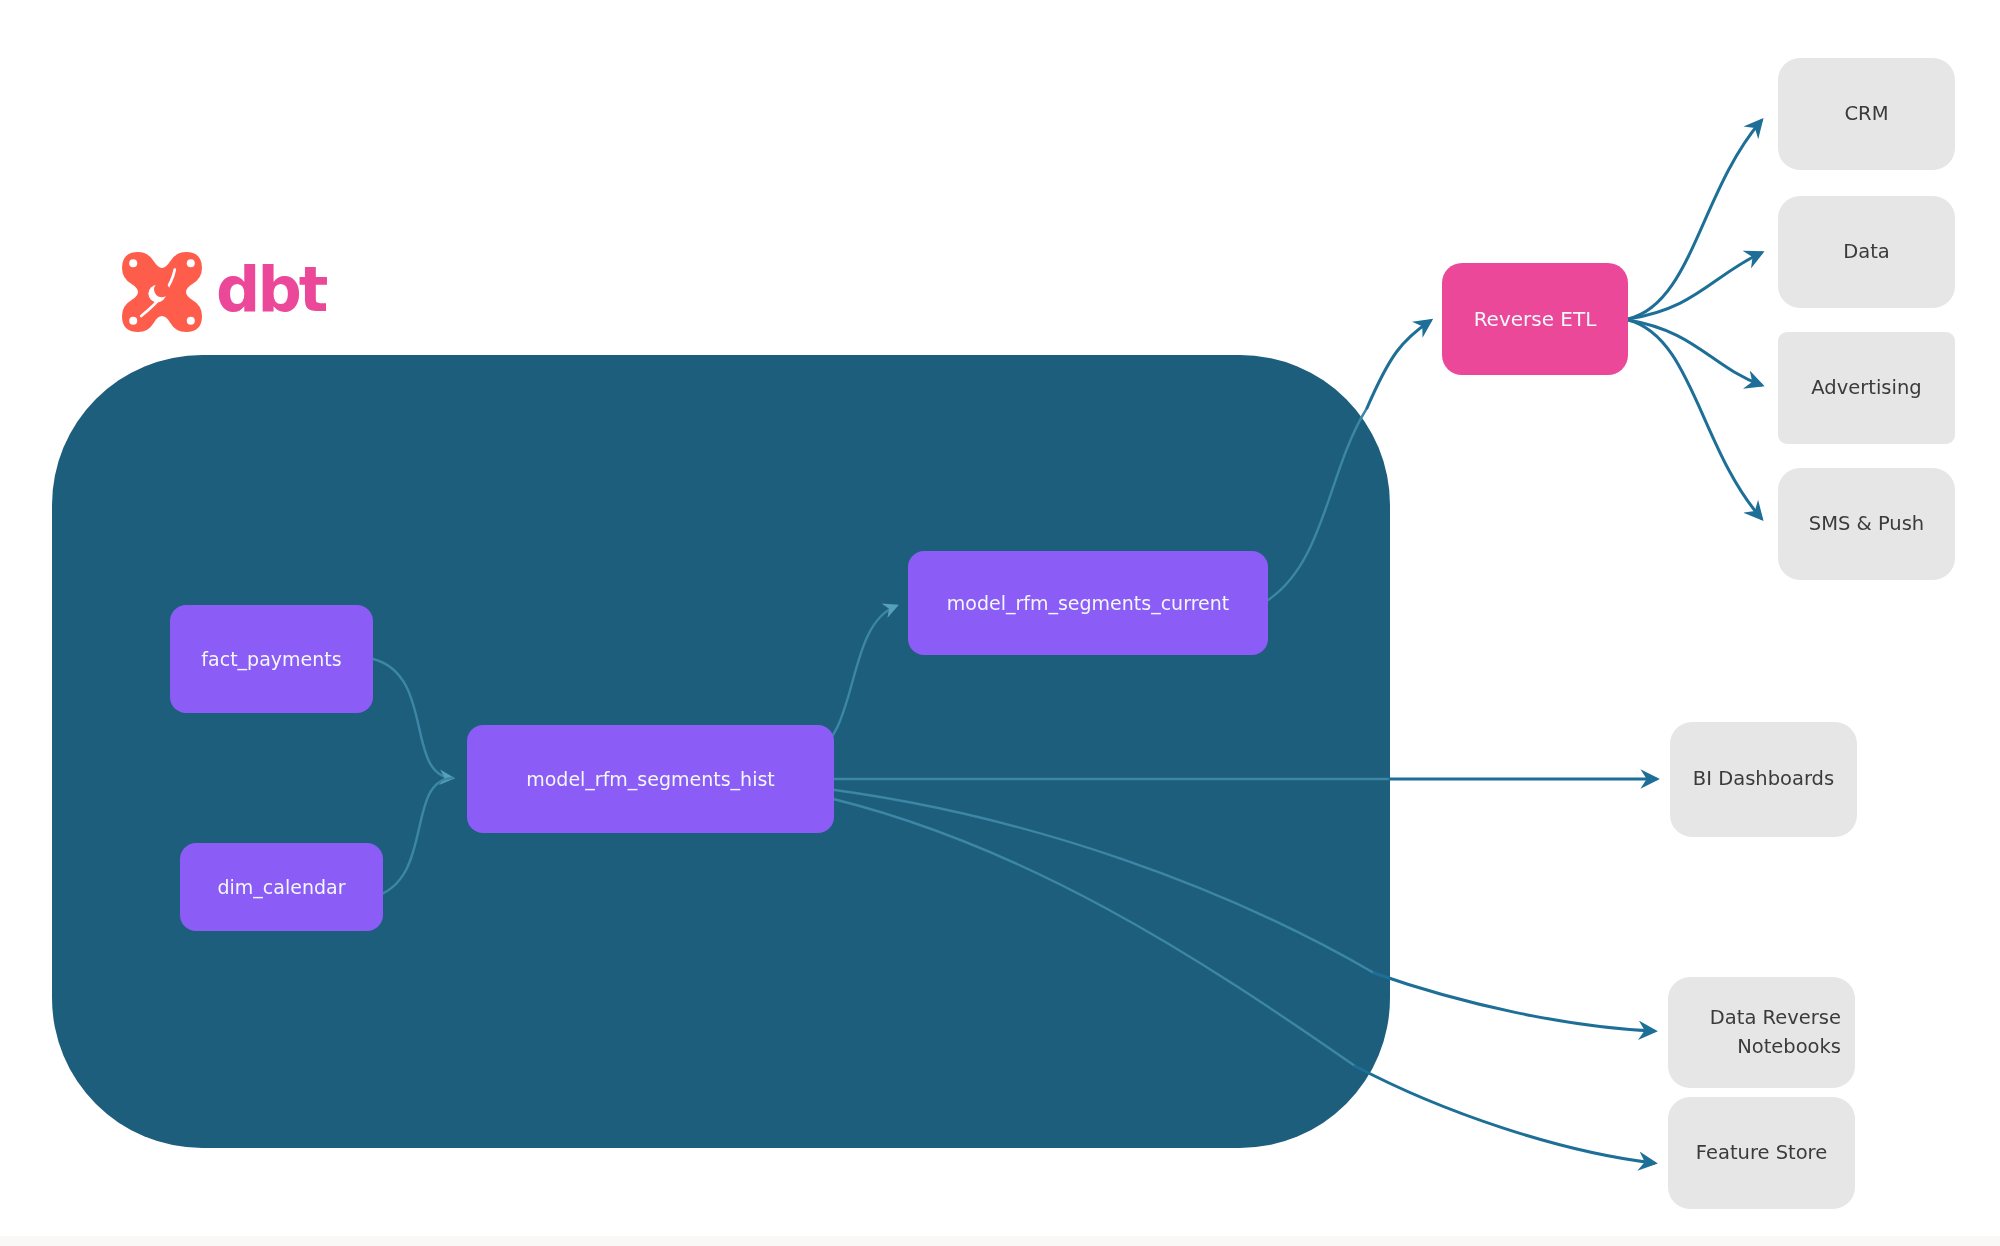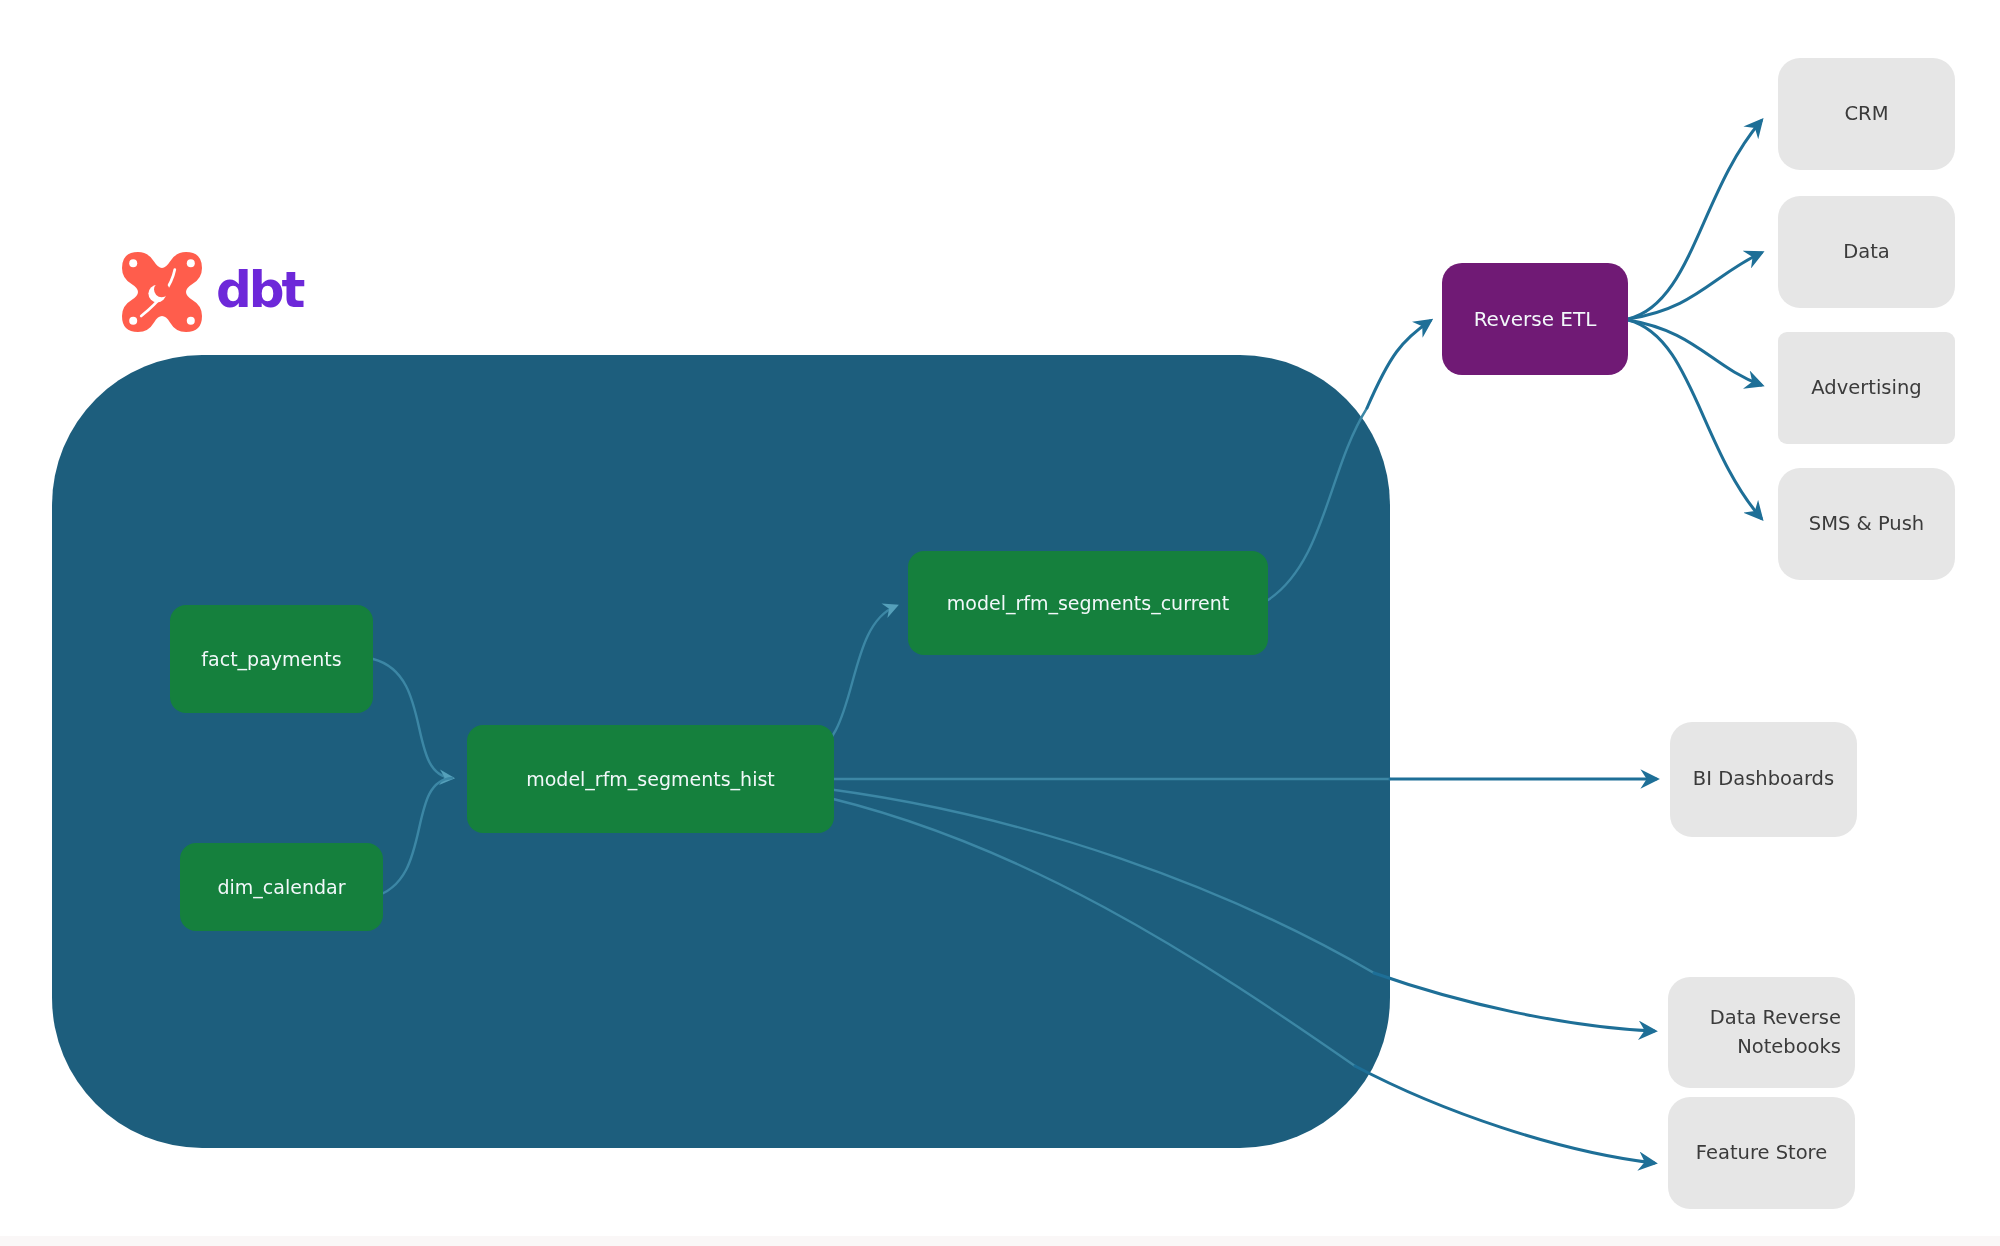--- a/index.html
+++ b/index.html
@@ -11,26 +11,26 @@
   .warehouse{
     position:absolute;left:52px;top:355px;width:1338px;height:793px;
     background:#1d5e7d;border-radius:150px;z-index:1;
   }
   .edge-layer{position:absolute;left:0;top:0;z-index:2;pointer-events:none;}
   
   .node{
     position:absolute;display:flex;align-items:center;justify-content:center;
     text-align:right;z-index:3;box-sizing:border-box;padding:0 14px;
   }
-  .node--model{background:#15803d;color:#f2f8fa;border-radius:16px;font-size:19px;}
-  .node--etl{background:#701a75;color:#f2f8fa;border-radius:20px;font-size:20px;}
+  .node--model{background:#8b5cf6;color:#f2f8fa;border-radius:16px;font-size:19px;}
+  .node--etl{background:#ec4899;color:#f2f8fa;border-radius:20px;font-size:20px;}
   .node--dest{background:#e6e6e6;color:#3b3b3b;border-radius:22px;font-size:19.5px;line-height:1.45;}
   
   .logo{position:absolute;left:122px;top:250px;display:flex;align-items:center;gap:14px;z-index:3;}
-  .logo-text{font-size:50px;font-weight:800;color:#6d28d9;letter-spacing:-3px;line-height:1;margin-top:-4px;}
+  .logo-text{font-size:62px;font-weight:800;color:#ec4899;letter-spacing:-3px;line-height:1;margin-top:-4px;}
   .bottom-strip{position:absolute;left:0;bottom:0;width:100%;height:10px;background:#faf7f7;z-index:4;}
 </style>
 </head>
 <body>
 
 <div class="stage">
 
   <div class="logo">
     <svg width="80" height="84" viewBox="0 0 100 100">
       <path d="M20,0 Q0,0 0,20 Q0,33 12,40 Q20,45 20,50 Q20,55 12,60 Q0,67 0,80

